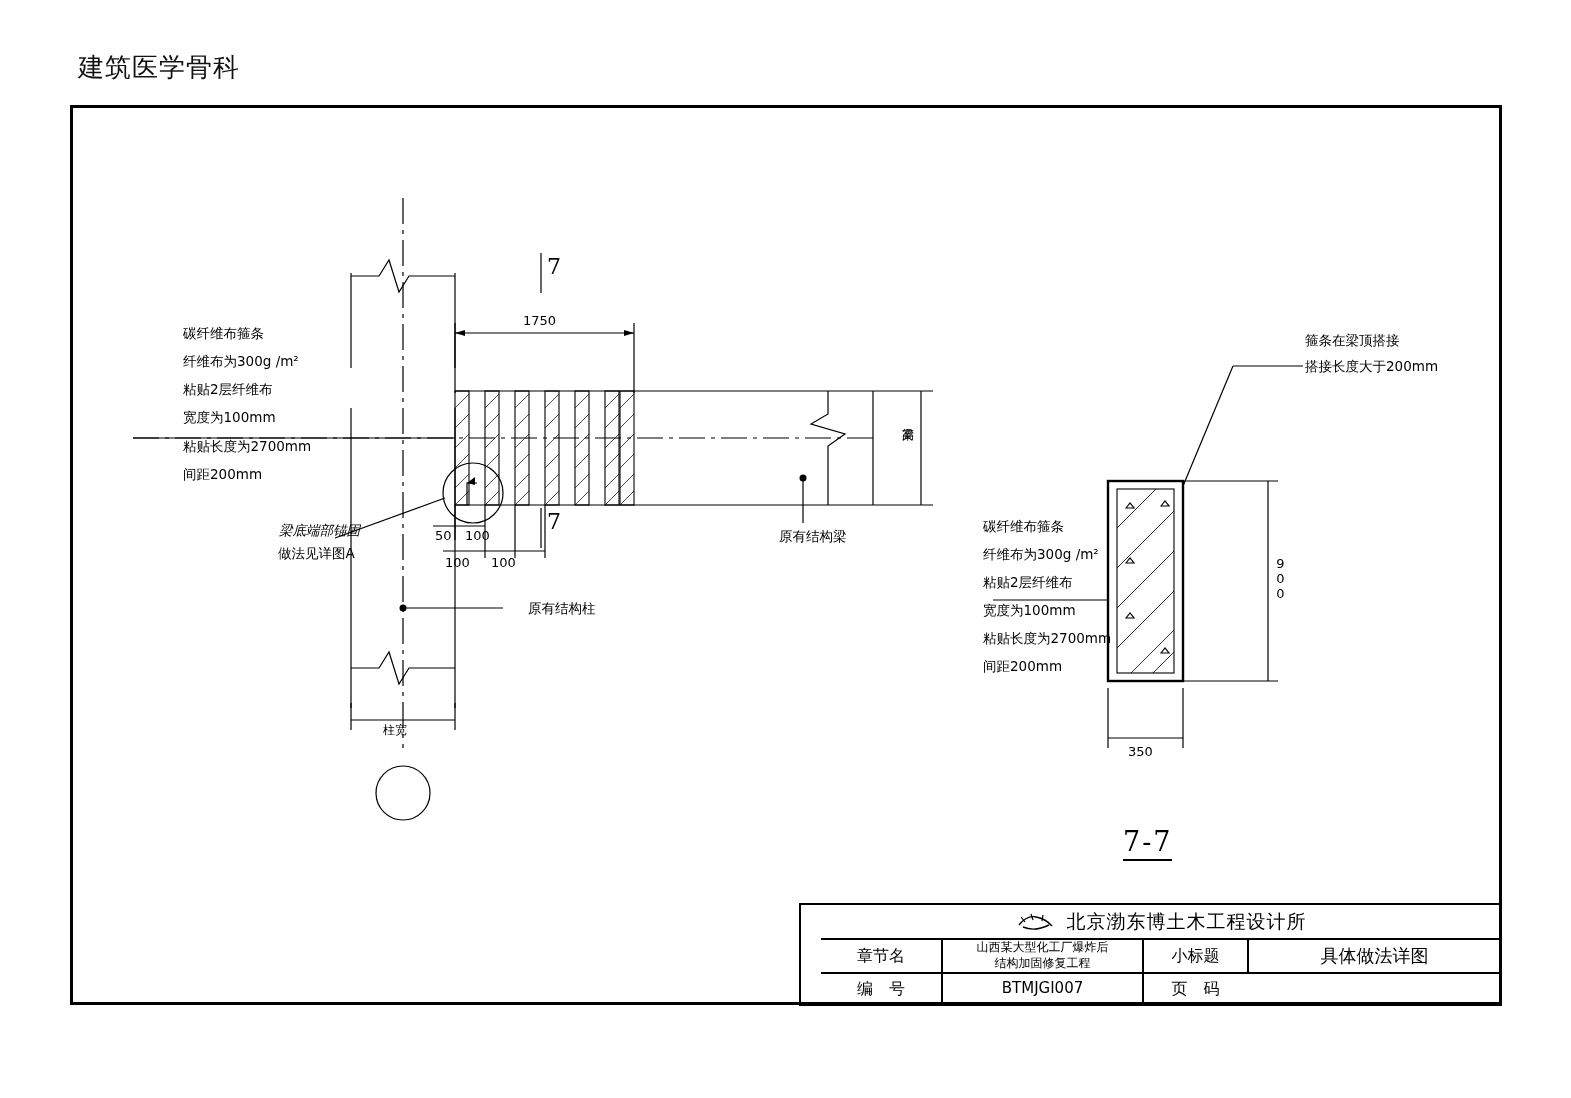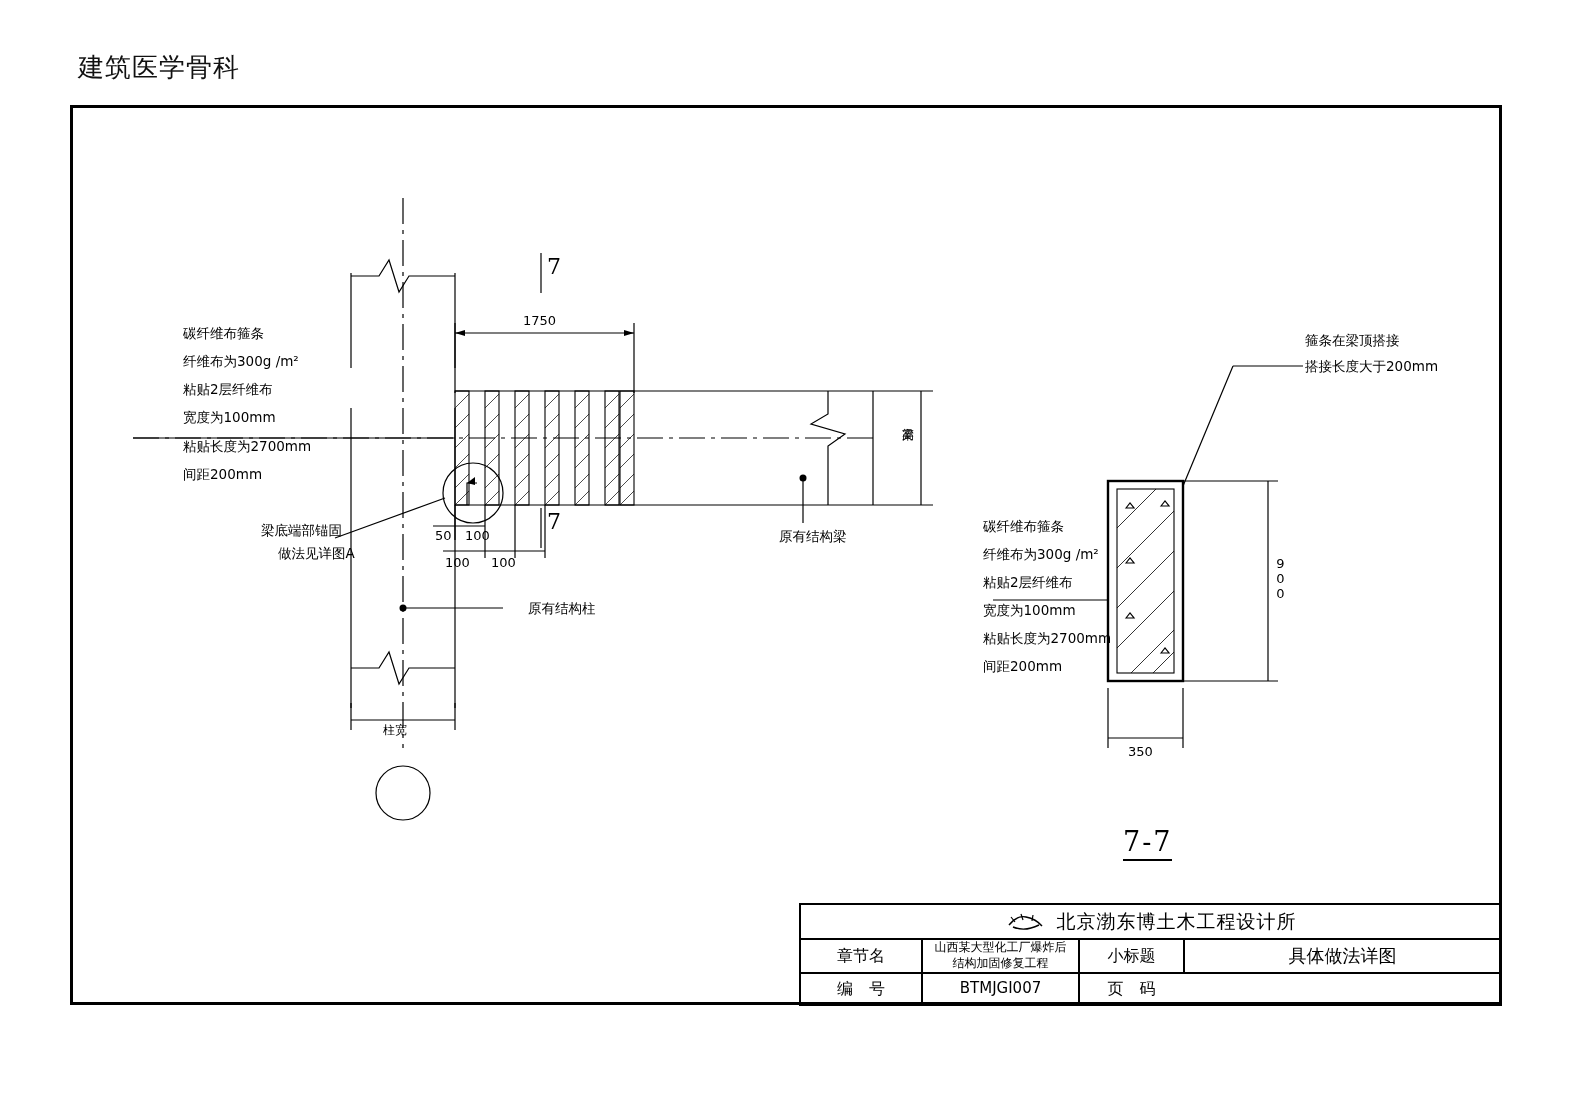--- a/index.html
+++ b/index.html
@@ -8,30 +8,30 @@
   .frame{position:absolute;left:70px;top:105px;width:1432px;height:900px;border:3px solid #000;box-sizing:border-box;}
   .inner{position:absolute;inset:0;}
   .title{position:absolute;left:540px;top:30px;width:480px;text-align:center;font-size:27px;font-family:"DejaVu Sans",sans-serif;letter-spacing:2px;}
   svg.draw{position:absolute;left:0;top:0;width:1432px;height:900px;}
   .lbl{position:absolute;font-size:13.5px;font-family:"DejaVu Sans",sans-serif;white-space:nowrap;line-height:1.55;}
   .dim{position:absolute;font-size:13px;font-family:"DejaVu Sans",sans-serif;white-space:nowrap;}
   .vert{writing-mode:vertical-rl;text-orientation:upright;}
   .secmark{position:absolute;font-size:22px;font-family:"DejaVu Serif",serif;}
   .sectitle{position:absolute;font-size:27px;font-family:"DejaVu Serif",serif;letter-spacing:2px;border-bottom:2px solid #000;padding-bottom:2px;}
   
-  .tblock{position:absolute;left:726px;top:795px;width:703px;height:103px;border:2px solid #000;box-sizing:border-box;}
+  .tblock{position:absolute;left:726px;top:795px;width:703px;height:103px;border:2px solid #000;box-sizing:border-box;padding-left:20px;}
   .trow{display:flex;width:100%;box-sizing:border-box;}
   .trow1{height:35px;border-bottom:2px solid #000;align-items:center;justify-content:center;}
   .trow2{height:34px;border-bottom:2px solid #000;}
   .trow3{height:30px;}
   .cell{display:flex;align-items:center;justify-content:center;box-sizing:border-box;font-family:"DejaVu Sans",sans-serif;}
   .bl{border-left:2px solid #000;}
   .company{font-size:19px;letter-spacing:1px;}
   .c1{width:120px;font-size:16px;}
-  .c2{width:157px;font-size:12px;text-align:center;line-height:1.3;flex-direction:column;}
+  .c2{width:201px;font-size:12px;text-align:center;line-height:1.3;flex-direction:column;}
   .c3{width:105px;font-size:16px;}
   .c4{flex:1;font-size:18px;}
   .logo{display:inline-block;width:42px;height:22px;margin-right:10px;vertical-align:middle;}
 </style>
 </head>
 <body>
 
 <div class="watermark">建筑医学骨科</div>
 
 <div class="frame">
@@ -189,21 +189,21 @@
       </g>
     </svg>
 
     <div class="lbl" style="left:110px;top:215px;">碳纤维布箍条</div>
     <div class="lbl" style="left:110px;top:243px;">纤维布为300g /m²</div>
     <div class="lbl" style="left:110px;top:271px;">粘贴2层纤维布</div>
     <div class="lbl" style="left:110px;top:299px;">宽度为100mm</div>
     <div class="lbl" style="left:110px;top:328px;">粘贴长度为2700mm</div>
     <div class="lbl" style="left:110px;top:356px;">间距200mm</div>
 
-    <div class="lbl" style="left:188px;top:412px;">梁底端部锚固</div>
+    <div class="lbl" style="left:206px;top:412px;font-style:italic;">梁底端部锚固</div>
     <div class="lbl" style="left:205px;top:435px;">做法见详图A</div>
 
     <div class="lbl" style="left:455px;top:490px;">原有结构柱</div>
     <div class="lbl" style="left:690px;top:418px;margin-left:16px;">原有结构梁</div>
 
     <div class="lbl" style="left:910px;top:408px;">碳纤维布箍条</div>
     <div class="lbl" style="left:910px;top:436px;">纤维布为300g /m²</div>
     <div class="lbl" style="left:910px;top:464px;">粘贴2层纤维布</div>
     <div class="lbl" style="left:910px;top:492px;">宽度为100mm</div>
     <div class="lbl" style="left:910px;top:520px;">粘贴长度为2700mm</div>

